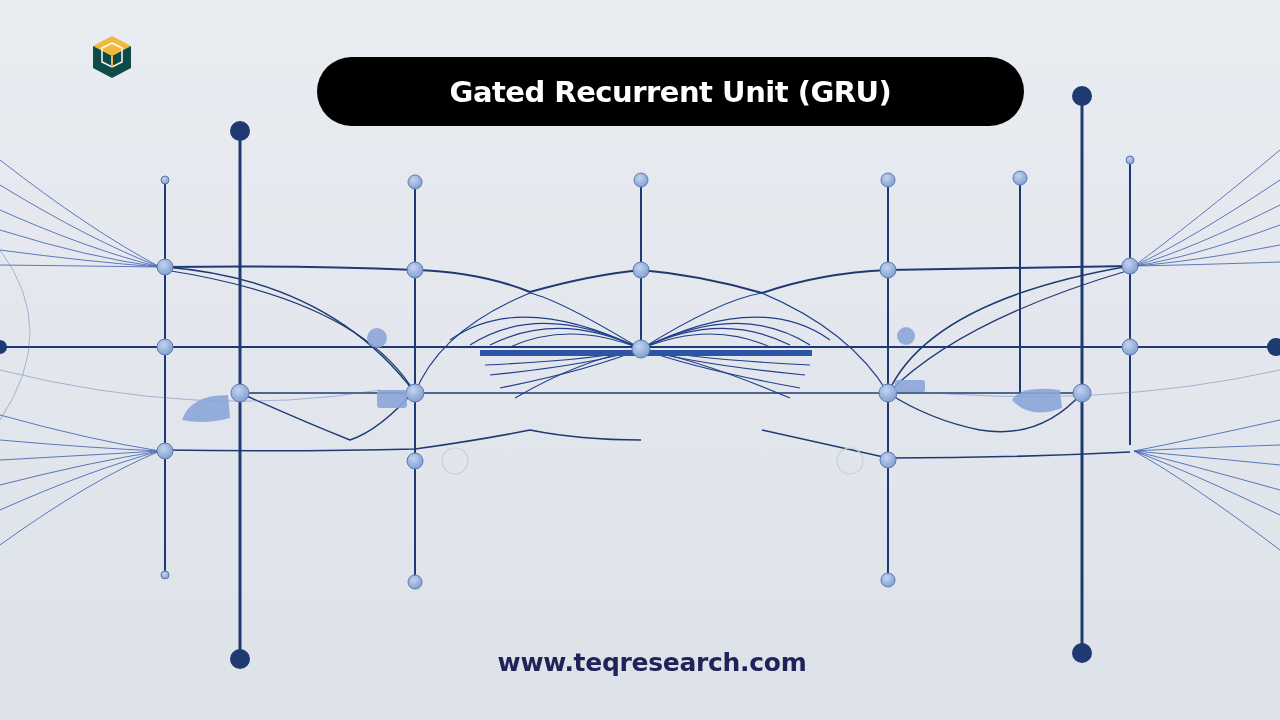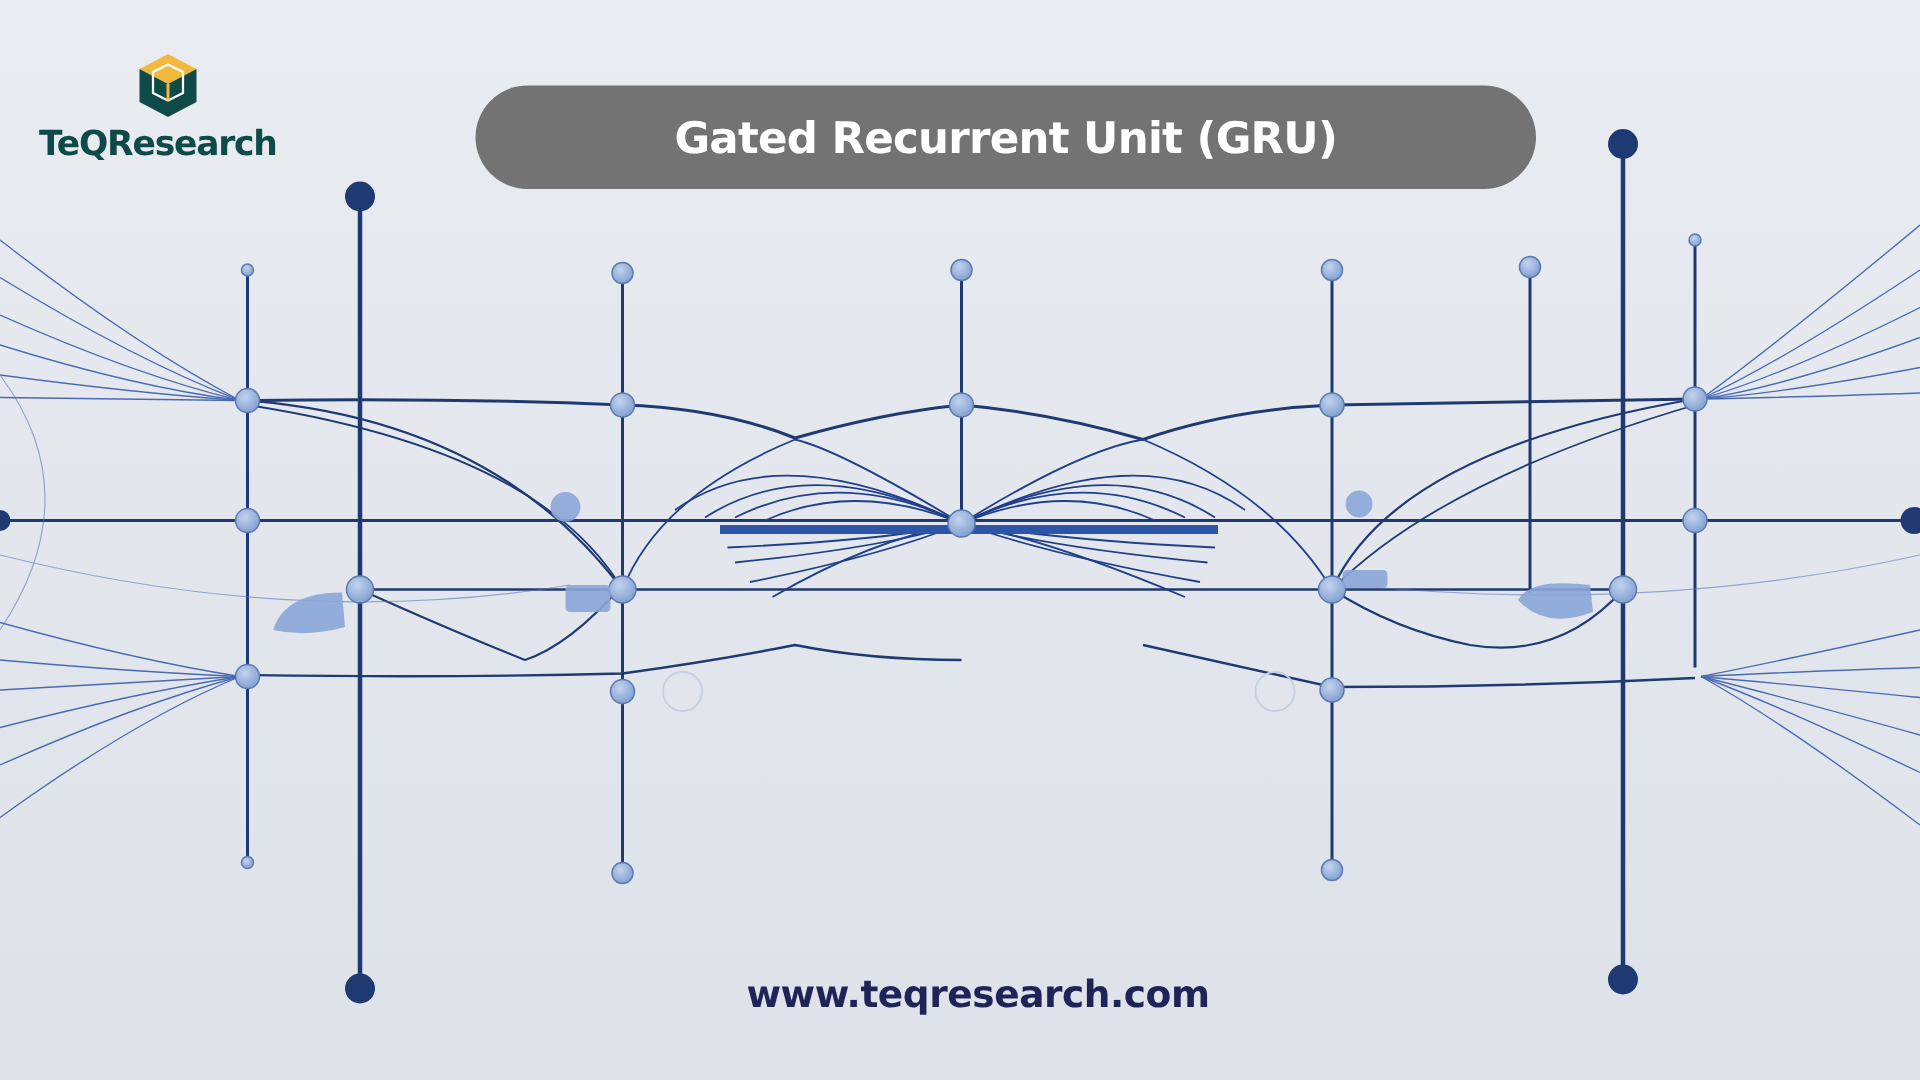--- a/index.html
+++ b/index.html
@@ -5,21 +5,21 @@
   html,body{margin:0;padding:0;}
   body{width:1280px;height:720px;overflow:hidden;position:relative;
     background:linear-gradient(180deg,#e9ecf1 0%,#e3e7ed 50%,#dde2e9 100%);
     font-family:"DejaVu Sans",sans-serif;}
   .art{position:absolute;left:0;top:0;width:1280px;height:720px;}
   .logo{position:absolute;left:26px;top:35px;width:175px;height:80px;}
   .logo-mark{position:absolute;left:66px;top:0;width:40px;height:44px;}
   .logo-text{position:absolute;left:0;top:48px;font-family:"DejaVu Sans",sans-serif;
     font-weight:bold;font-size:23px;letter-spacing:-0.8px;color:#0e4a47;white-space:nowrap;}
   .title-pill{position:absolute;left:317px;top:57px;width:707px;height:69px;border-radius:35px;
-    background:#737373;display:flex;align-items:center;justify-content:center;}
+    background:#000000;display:flex;align-items:center;justify-content:center;}
   .title-text{color:#ffffff;font-family:"DejaVu Sans",sans-serif;font-weight:bold;font-size:29px;letter-spacing:-0.5px;}
   .url{position:absolute;left:0;width:1304px;top:648px;text-align:center;
     font-family:"DejaVu Sans",sans-serif;font-weight:bold;font-size:25px;color:#1f2458;letter-spacing:-0.3px;}
 </style>
 </head>
 <body>
 
 <svg class="art" viewBox="0 0 1280 720" xmlns="http://www.w3.org/2000/svg">
   <defs>
     <radialGradient id="nodeG" cx="40%" cy="35%" r="70%">
@@ -162,20 +162,19 @@
 </svg>
 
 <div class="logo">
   <svg class="logo-mark" viewBox="0 0 40 44">
     <polygon points="20,1 39,11 20,21 1,11" fill="#f1b93e"></polygon>
     <polygon points="1,11 20,21 20,43 1,33" fill="#0e4a47"></polygon>
     <polygon points="39,11 20,21 20,43 39,33" fill="#0e4a47"></polygon>
     <polygon points="20,8 30,13 30,27 20,32 10,27 10,13" fill="none" stroke="#ffffff" stroke-width="1.5"></polygon>
     <line x1="20" y1="21" x2="20" y2="32" stroke="#f1b93e" stroke-width="2"></line>
   </svg>
-  <div class="logo-text">TeQResearch</div>
 </div>
 
 <div class="title-pill">
   <span class="title-text">Gated Recurrent Unit (GRU)</span>
 </div>
 
 <div class="url">www.teqresearch.com</div>
 
 </body></html>

